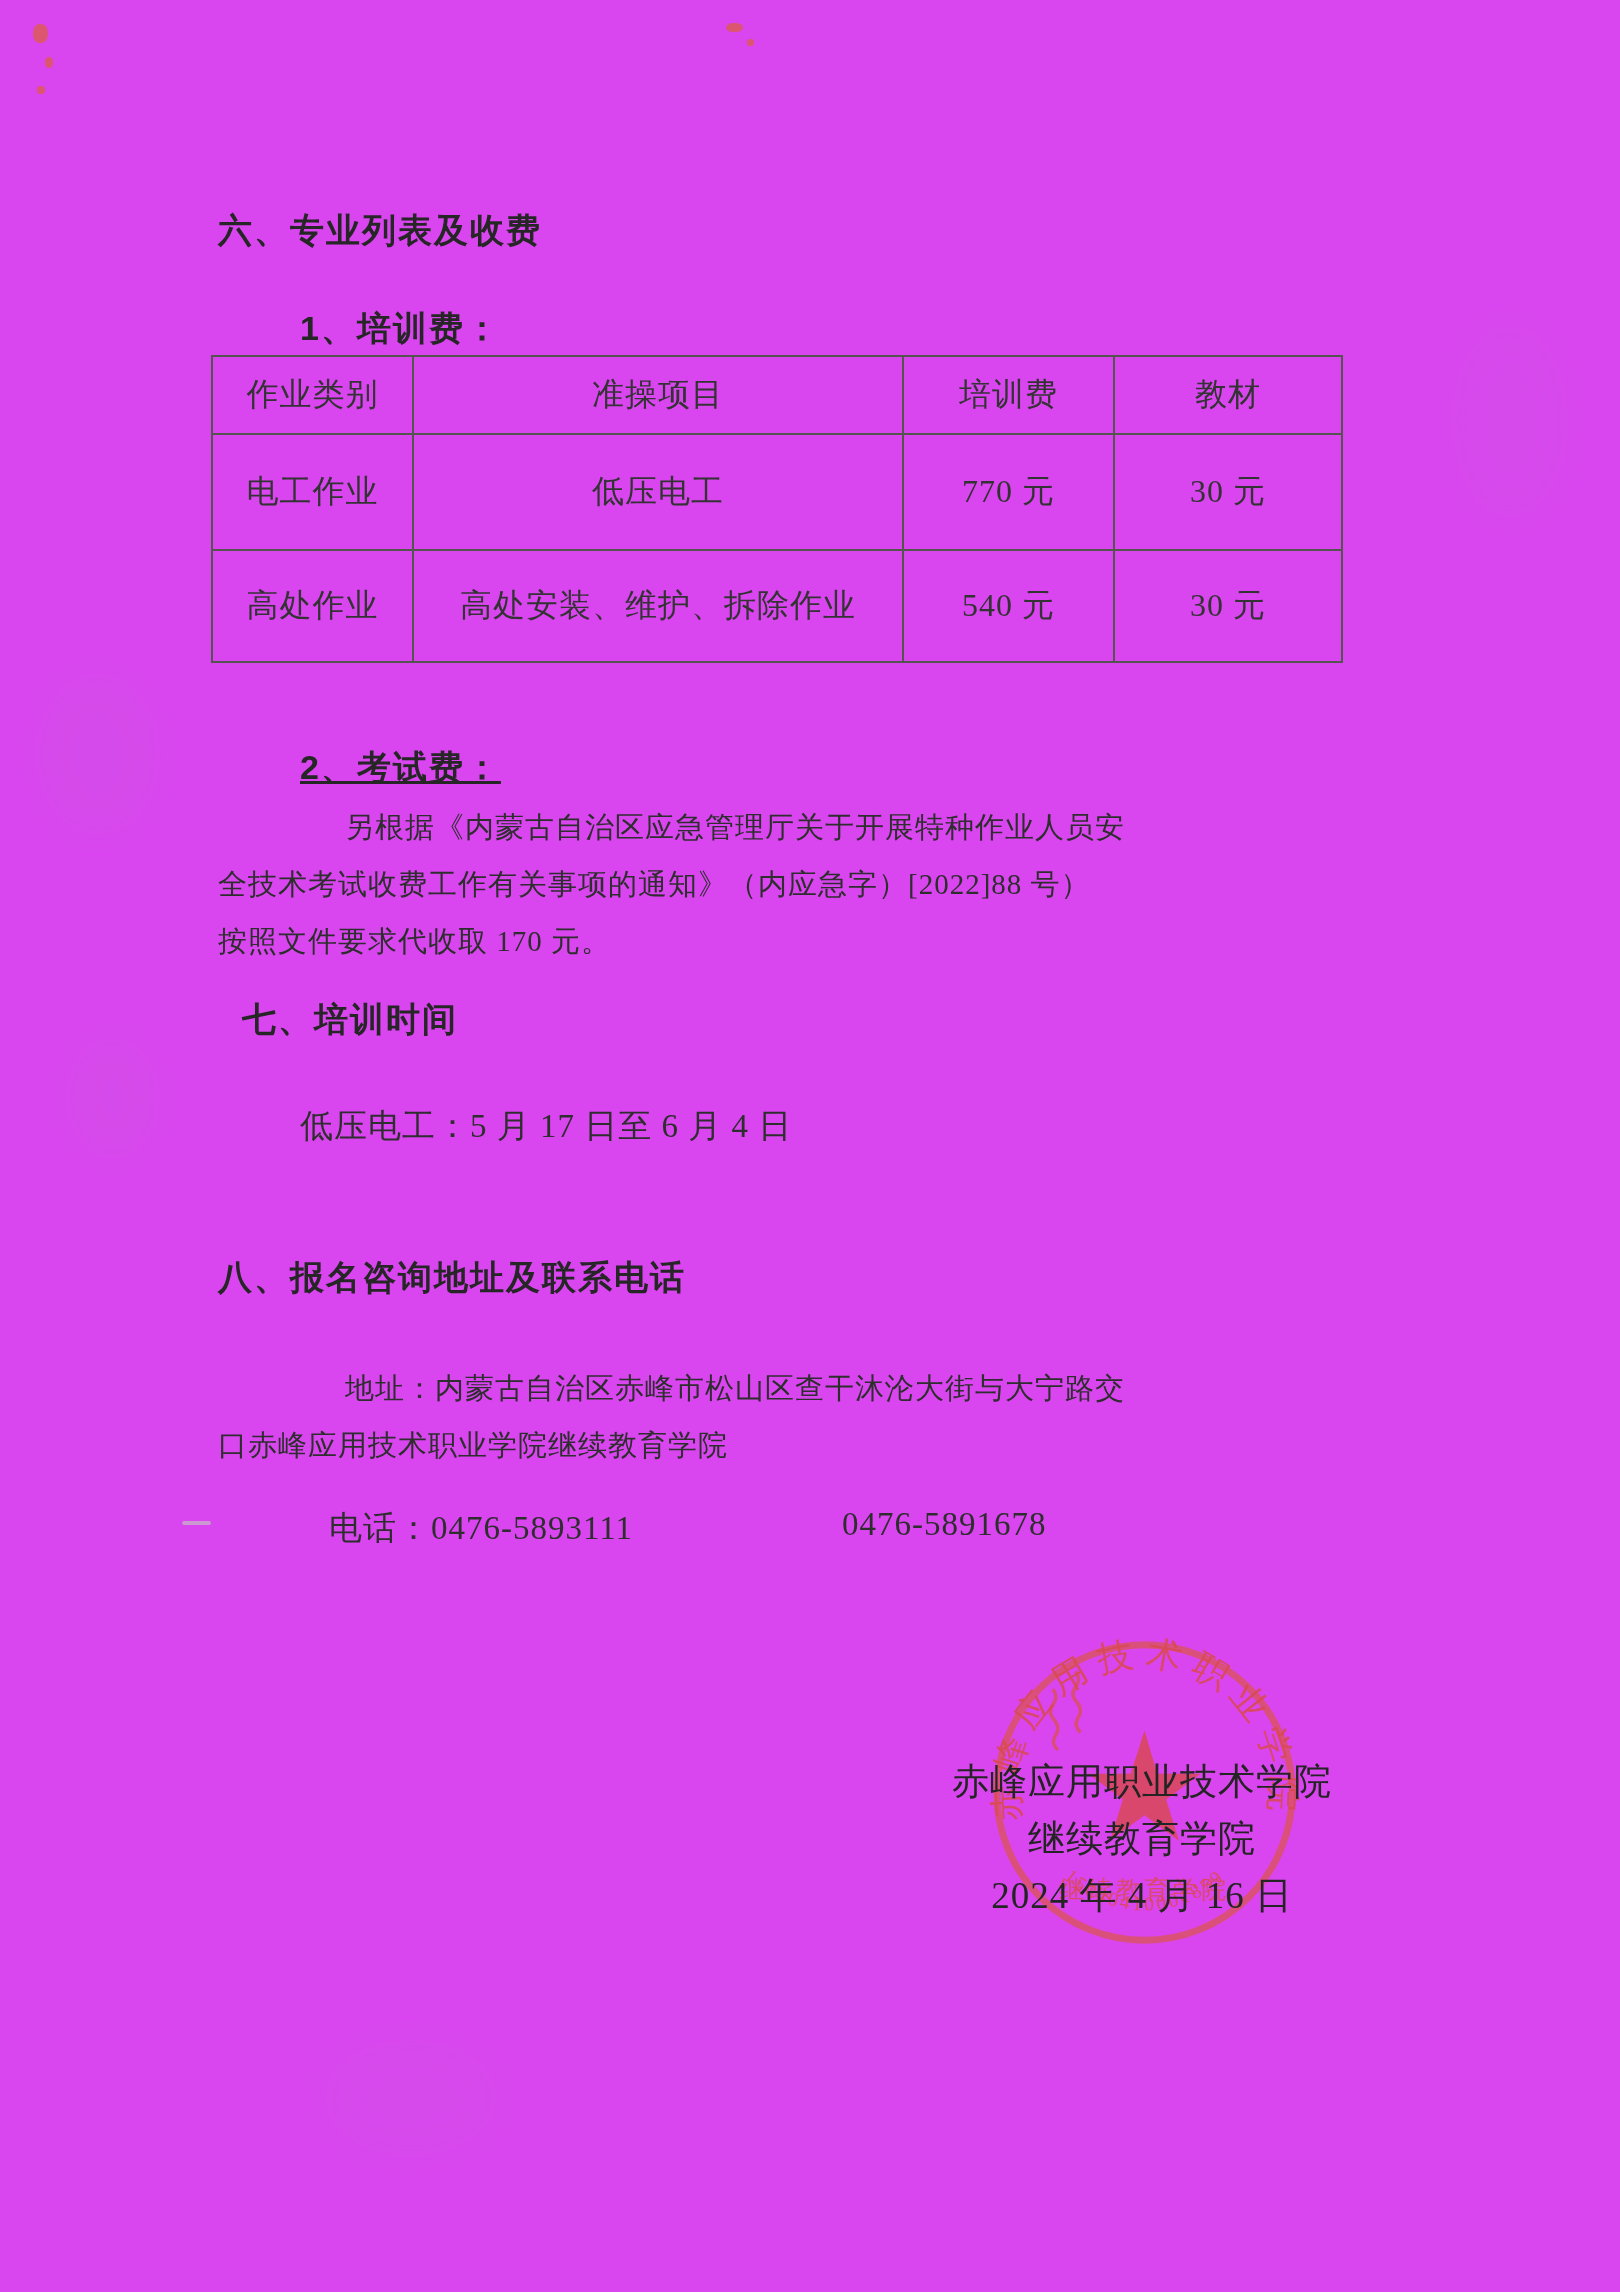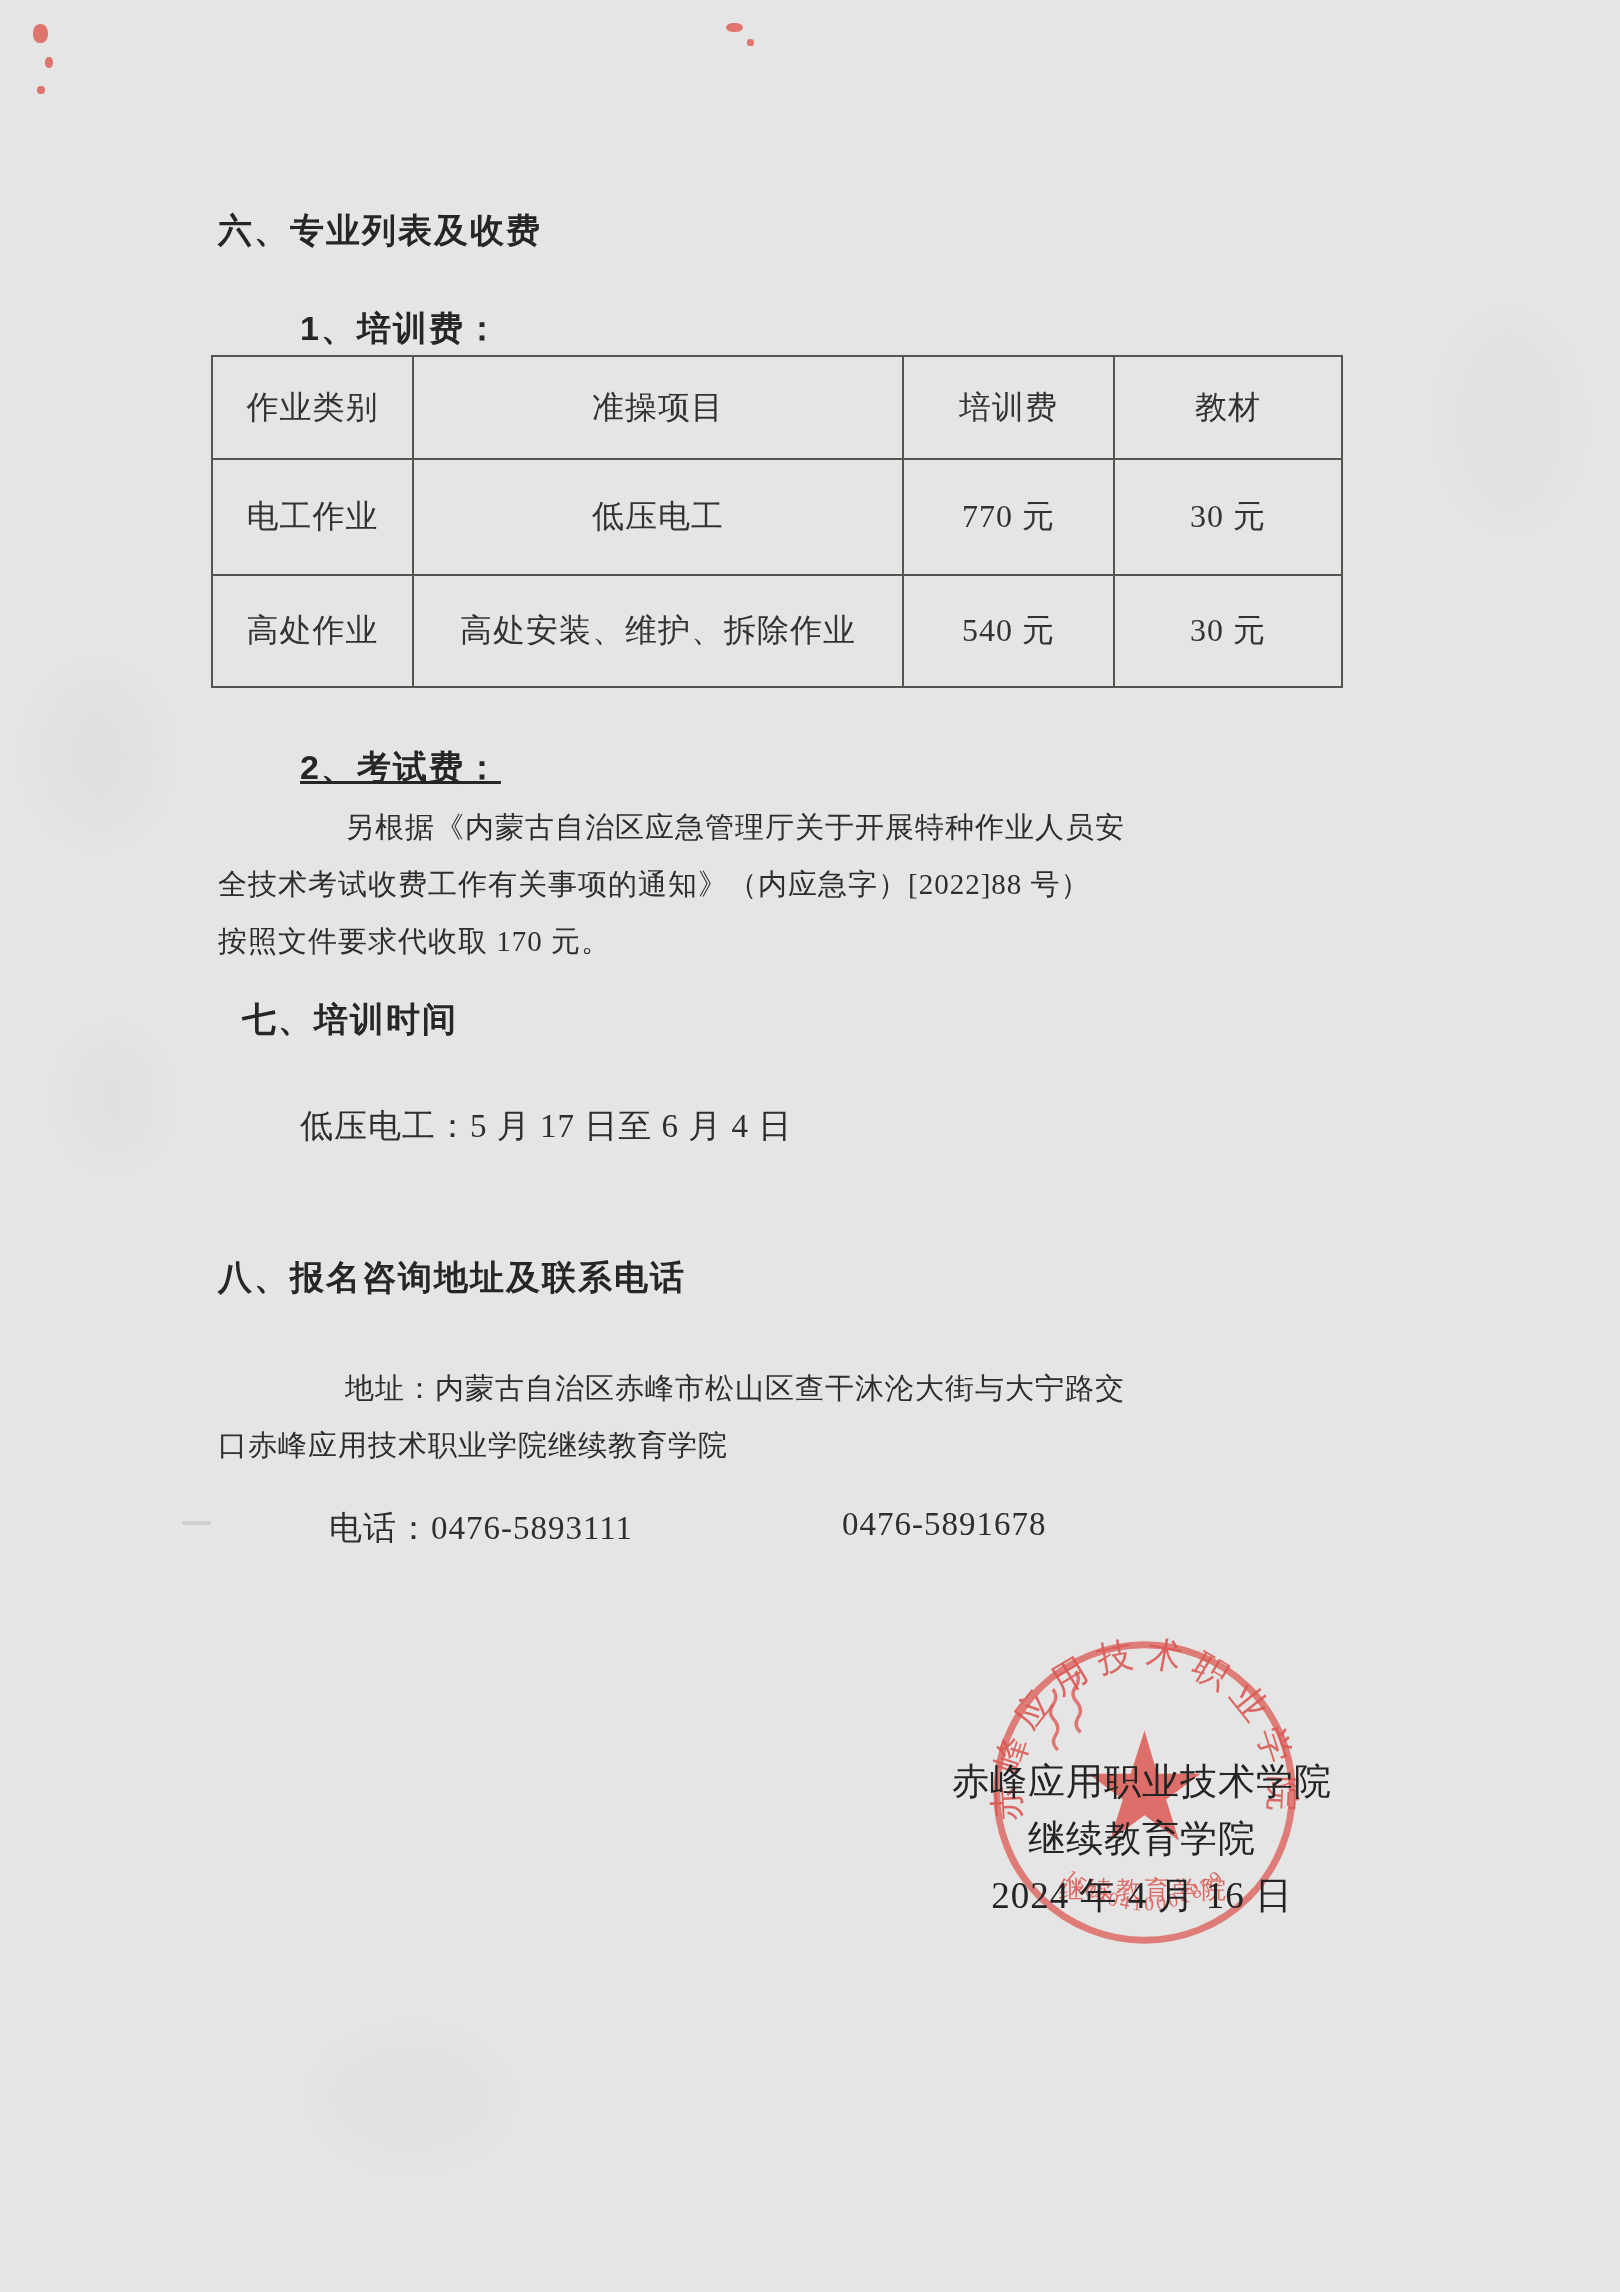--- a/index.html
+++ b/index.html
@@ -5,21 +5,21 @@
   html, body { margin: 0; padding: 0; }
   body {
     width: 1620px; height: 2293px;
     font-family: "Liberation Serif", "DejaVu Serif", serif;
     color: #2b2b2b;
     background: #ffffff;
   }
   .page {
     position: relative;
     width: 1620px; height: 2293px;
-    background: #e5e5e5;
+    background: #d946ef;
     overflow: hidden;
   }
   
   .blob {
     position: absolute; border-radius: 50%;
     background: #9a9a96; opacity: 0.05; filter: blur(13.7px);
   }
   .speck {
     position: absolute; background: #dd5a50; opacity: 0.8;
     border-radius: 45%;
@@ -46,21 +46,21 @@
   table.fee {
     position: absolute; left: 211px; top: 355px;
     border-collapse: collapse; table-layout: fixed;
     width: 1130px; font-size: 32px; color: #333;
   }
   table.fee td {
     border: 2px solid #555550;
     text-align: center; vertical-align: middle;
     letter-spacing: 1px; padding: 0;
   }
-  tr.hrow  { height: 103px; }
+  tr.hrow  { height: 78px; }
   tr.r1    { height: 116px; }
   tr.r2    { height: 112px; }
   .signature {
     position: absolute; left: 887px; top: 1753px; width: 510px;
     text-align: center; font-size: 37px; color: #242424;
     line-height: 57px; z-index: 3; letter-spacing: 1px;
   }
   .stamp-wrap {
     position: absolute; left: 982px; top: 1630px;
     width: 325px; height: 325px; z-index: 2;

